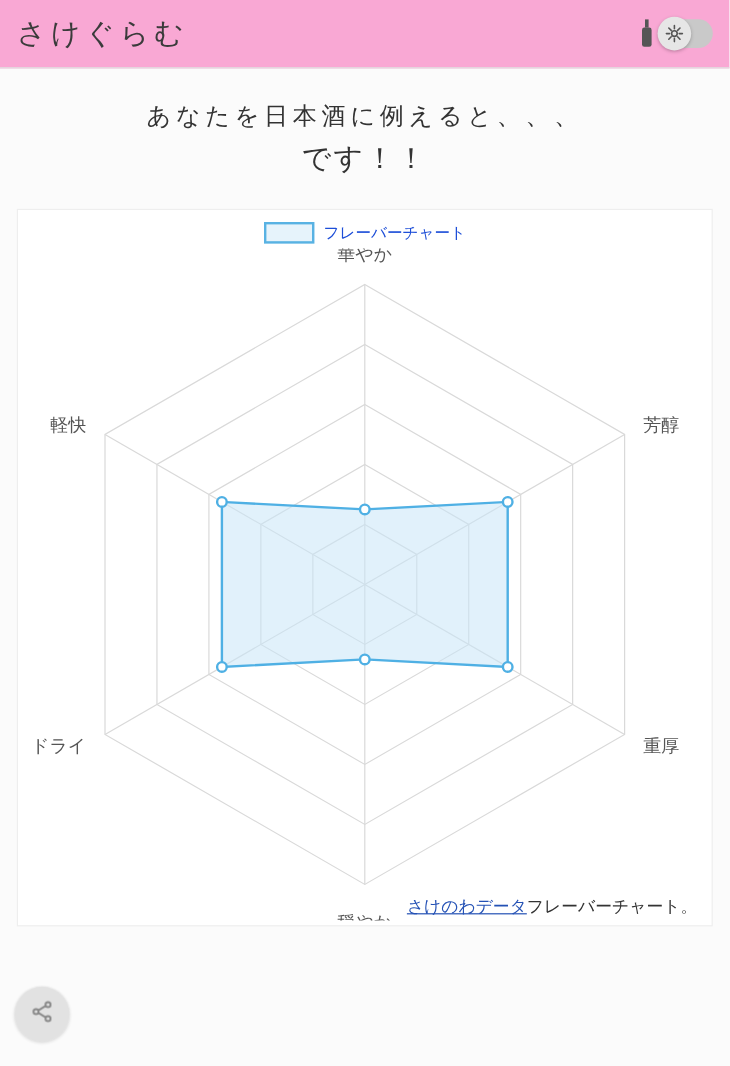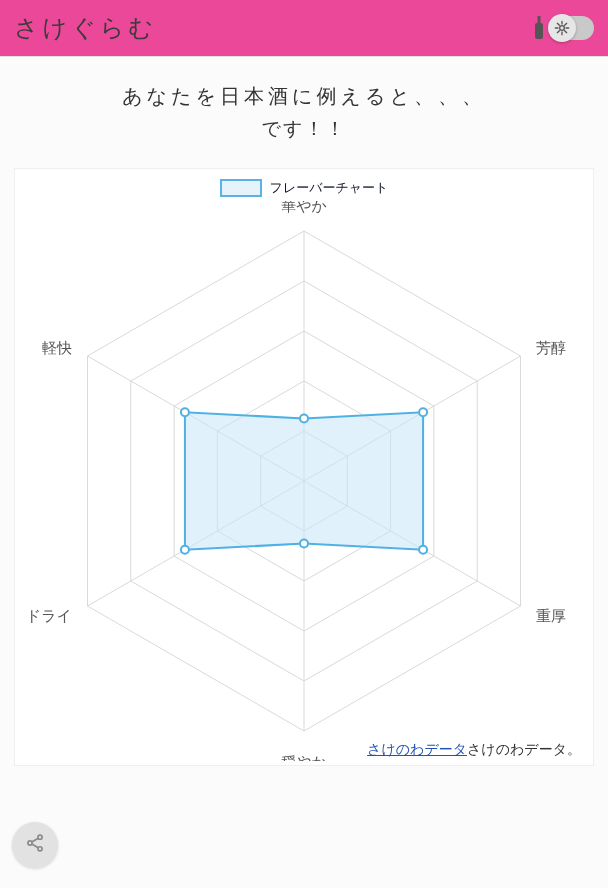--- a/index.html
+++ b/index.html
@@ -7,21 +7,21 @@
     padding: 0;
     width: 608px;
     height: 888px;
     font-family: "Hiragino Sans", "Yu Gothic", "Meiryo", sans-serif;
     background: #fbfbfb;
     color: #333;
     overflow: hidden;
   }
   .header {
     height: 56px;
-    background: #ec4899;
+    background: #f9a8d4;
     border-bottom: 1px solid #e0e0e0;
     display: flex;
     align-items: center;
     justify-content: space-between;
     padding: 0 14px;
   }
   .brand {
     font-size: 24px;
     letter-spacing: 4px;
     color: #3b3b3b;
@@ -65,21 +65,21 @@
   }
   .hero-name {
     font-family: serif;
     font-weight: 700;
     font-size: 60px;
     line-height: 1.05;
     margin: 4px 0 0;
   }
   .hero-sub {
     font-family: Liberation Sans, sans-serif;
-    font-size: 19px;
+    font-size: 24px;
     margin-top: 6px;
     letter-spacing: 2px;
   }
 
   .tabs {
     display: flex;
     gap: 2px;
     padding: 0 14px;
     margin-top: 10px;
   }
@@ -102,21 +102,21 @@
     position: relative;
   }
 
   .legend {
     display: flex;
     align-items: center;
     justify-content: center;
     gap: 8px;
     margin: 2px 0 4px;
     font-size: 13px;
-    color: #0f172a;
+    color: #1d4ed8;
   }
   .legend-swatch {
     width: 38px; height: 14px;
     background: #e6f3fb;
     border: 2px solid #58b2e3;
   }
 
   .radar-wrap {
     width: 100%;
     display: flex;
@@ -213,21 +213,21 @@
         <circle cx="280" cy="217.5" r="4" class="data-pt"></circle>
         <circle cx="399.0784930203603" cy="211.25" r="4" class="data-pt"></circle>
         <circle cx="399.0784930203603" cy="348.75" r="4" class="data-pt"></circle>
         <circle cx="280" cy="342.5" r="4" class="data-pt"></circle>
         <circle cx="160.92150697963967" cy="348.75" r="4" class="data-pt"></circle>
         <circle cx="160.92150697963967" cy="211.25" r="4" class="data-pt"></circle>
       </svg>
   </div>
 
   <div class="credit">
-    <a href="#">さけのわデータ</a><span>さけのわデータ。</span>
+    <a href="#">さけのわデータ</a><span>フレーバーチャート。</span>
   </div>
 </div>
 
 <div class="fab">
   <span>
     <svg width="20" height="20" viewBox="0 0 24 24" fill="none" stroke="#8a8a8a" stroke-width="2">
       <circle cx="18" cy="5" r="2.5"></circle>
       <circle cx="6" cy="12" r="2.5"></circle>
       <circle cx="18" cy="19" r="2.5"></circle>
       <line x1="8.2" y1="10.8" x2="15.8" y2="6.2"></line>

